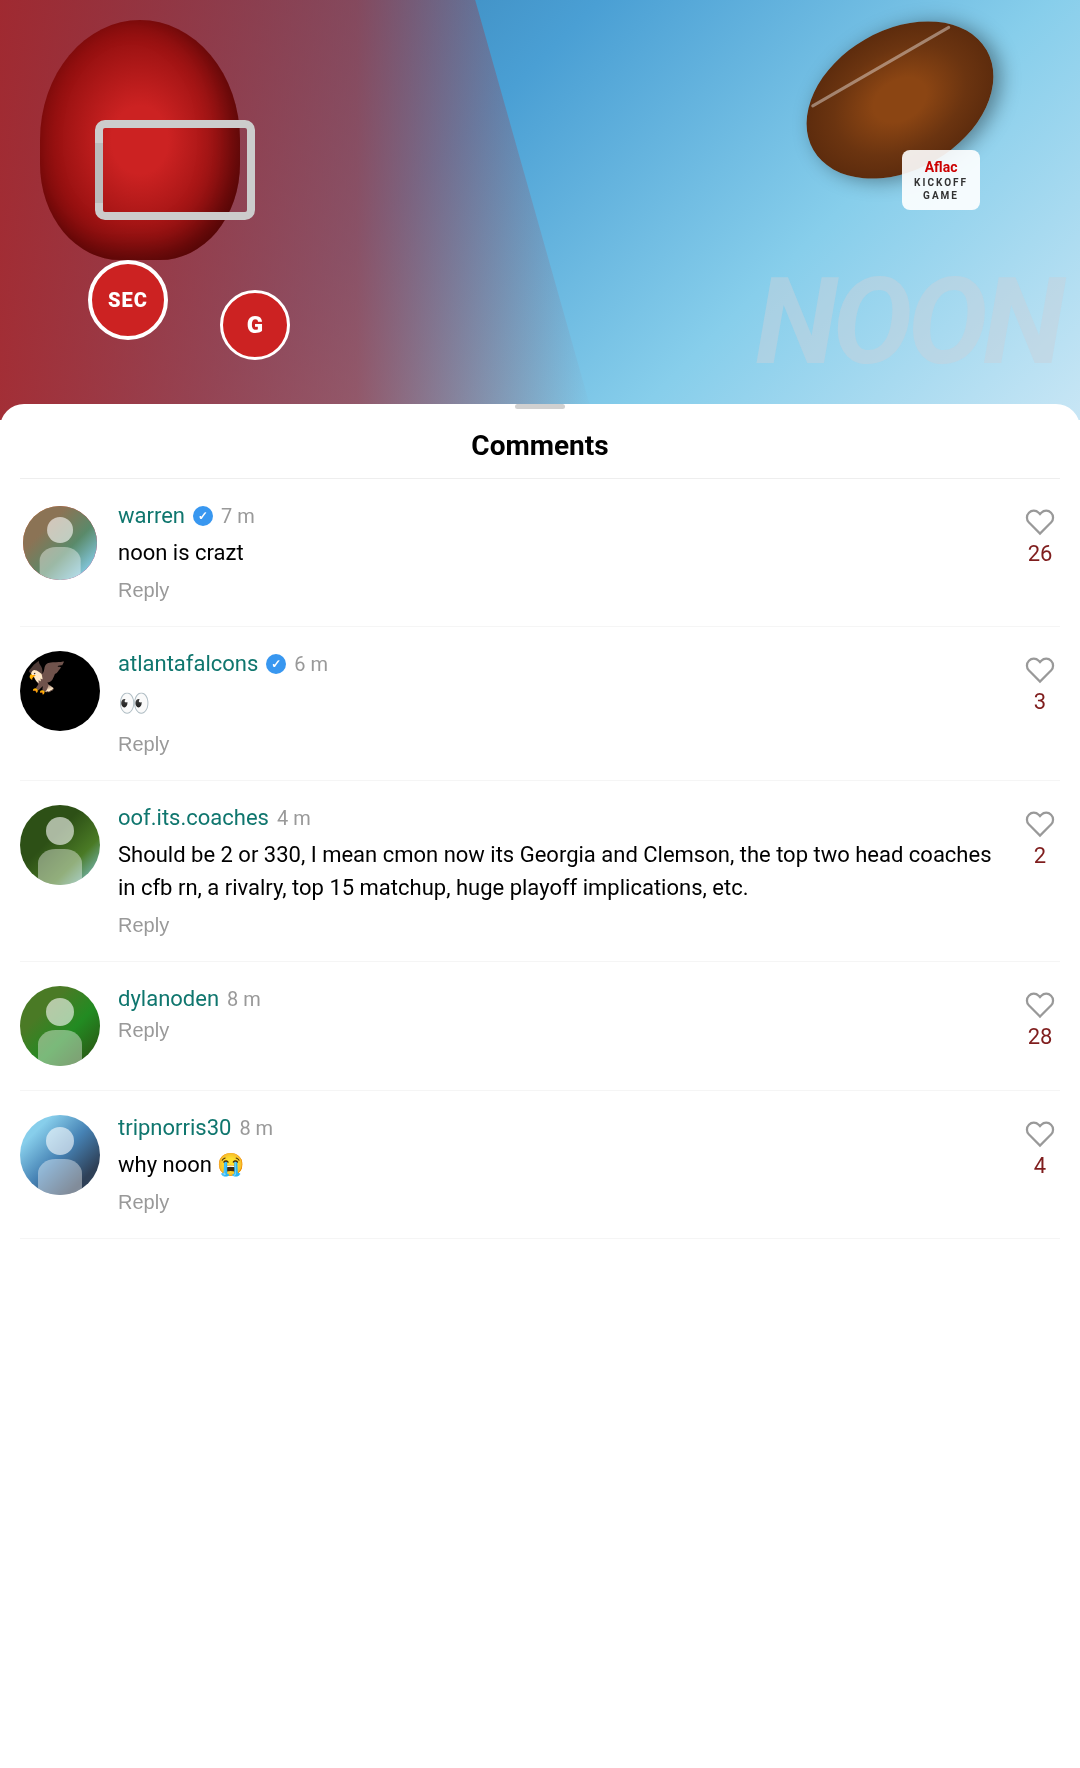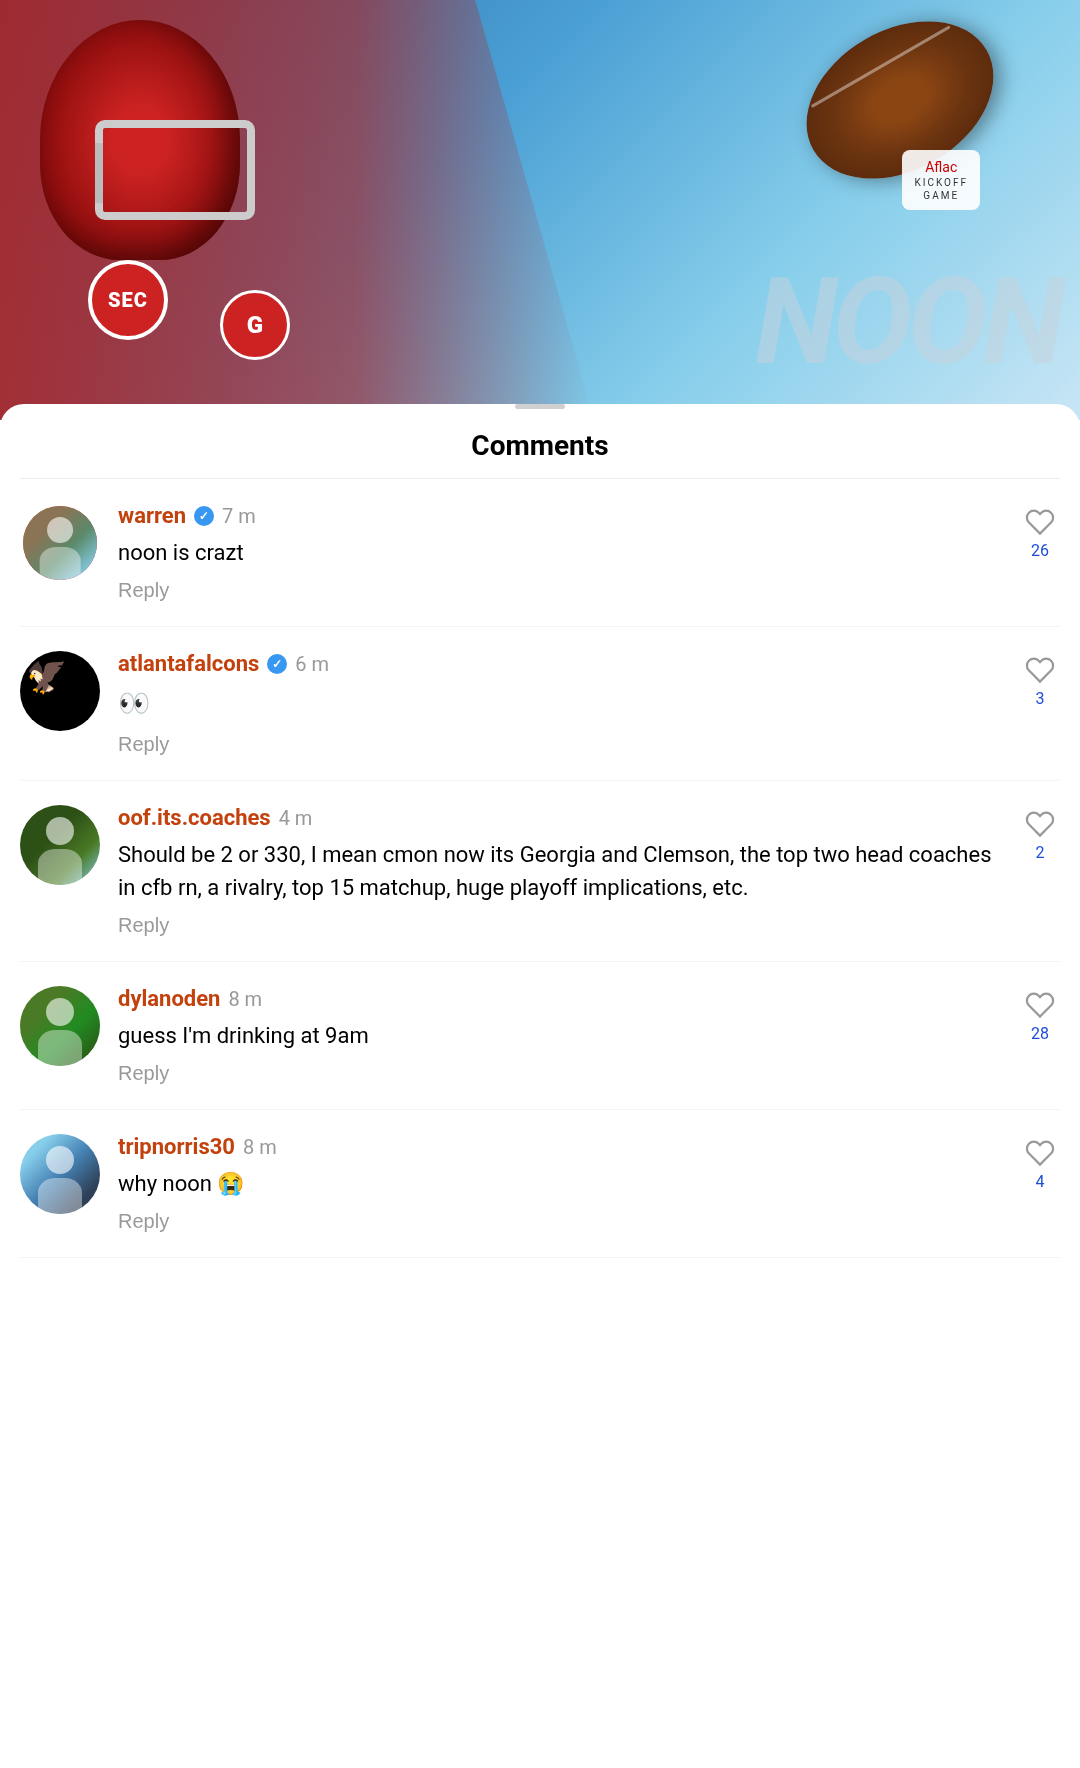--- a/index.html
+++ b/index.html
@@ -153,21 +153,21 @@
 
     
     .aflac-logo {
       position: absolute;
       right: 100px;
       top: 150px;
       background: rgba(255,255,255,0.9);
       padding: 8px 12px;
       border-radius: 8px;
       font-size: 11px;
-      font-weight: 400;
+      font-weight: 700;
       color: #cc0000;
       text-align: center;
       line-height: 1.3;
     }
 
     .aflac-logo .aflac-main {
       font-size: 14px;
       color: #cc0000;
     }
 
@@ -287,22 +287,22 @@
 
     .comment-header {
       display: flex;
       align-items: center;
       gap: 8px;
       margin-bottom: 8px;
     }
 
     .comment-username {
       font-size: 22px;
-      font-weight: 700;
-      color: #c2410c;
+      font-weight: 400;
+      color: #0f766e;
     }
 
     .verified-badge {
       width: 20px;
       height: 20px;
       background: #3897f0;
       border-radius: 50%;
       display: inline-flex;
       align-items: center;
       justify-content: center;
@@ -351,22 +351,22 @@
       height: 30px;
       cursor: pointer;
     }
 
     .heart-icon svg {
       width: 30px;
       height: 30px;
     }
 
     .like-count {
-      font-size: 16px;
-      color: #1d4ed8;
+      font-size: 22px;
+      color: #7f1d1d;
     }
 
     .eyes-emoji {
       font-size: 26px;
     }
 
     
     .person-shape {
       position: relative;
       width: 100%;
@@ -513,21 +513,20 @@
         <div class="person-shape">
           <div class="person-head"></div>
           <div class="person-body"></div>
         </div>
       </div>
       <div class="comment-content">
         <div class="comment-header">
           <span class="comment-username">dylanoden</span>
           <span class="comment-time">8 m</span>
         </div>
-        <div class="comment-text">guess I'm drinking at 9am</div>
         <button class="reply-button">Reply</button>
       </div>
       <div class="comment-actions">
         <span class="heart-icon">
           <svg viewBox="0 0 24 24" fill="none" stroke="#999" stroke-width="1.8">
             <path d="M20.84 4.61a5.5 5.5 0 0 0-7.78 0L12 5.67l-1.06-1.06a5.5 5.5 0 0 0-7.78 7.78l1.06 1.06L12 21.23l7.78-7.78 1.06-1.06a5.5 5.5 0 0 0 0-7.78z"></path>
           </svg>
         </span>
         <span class="like-count">28</span>
       </div>

